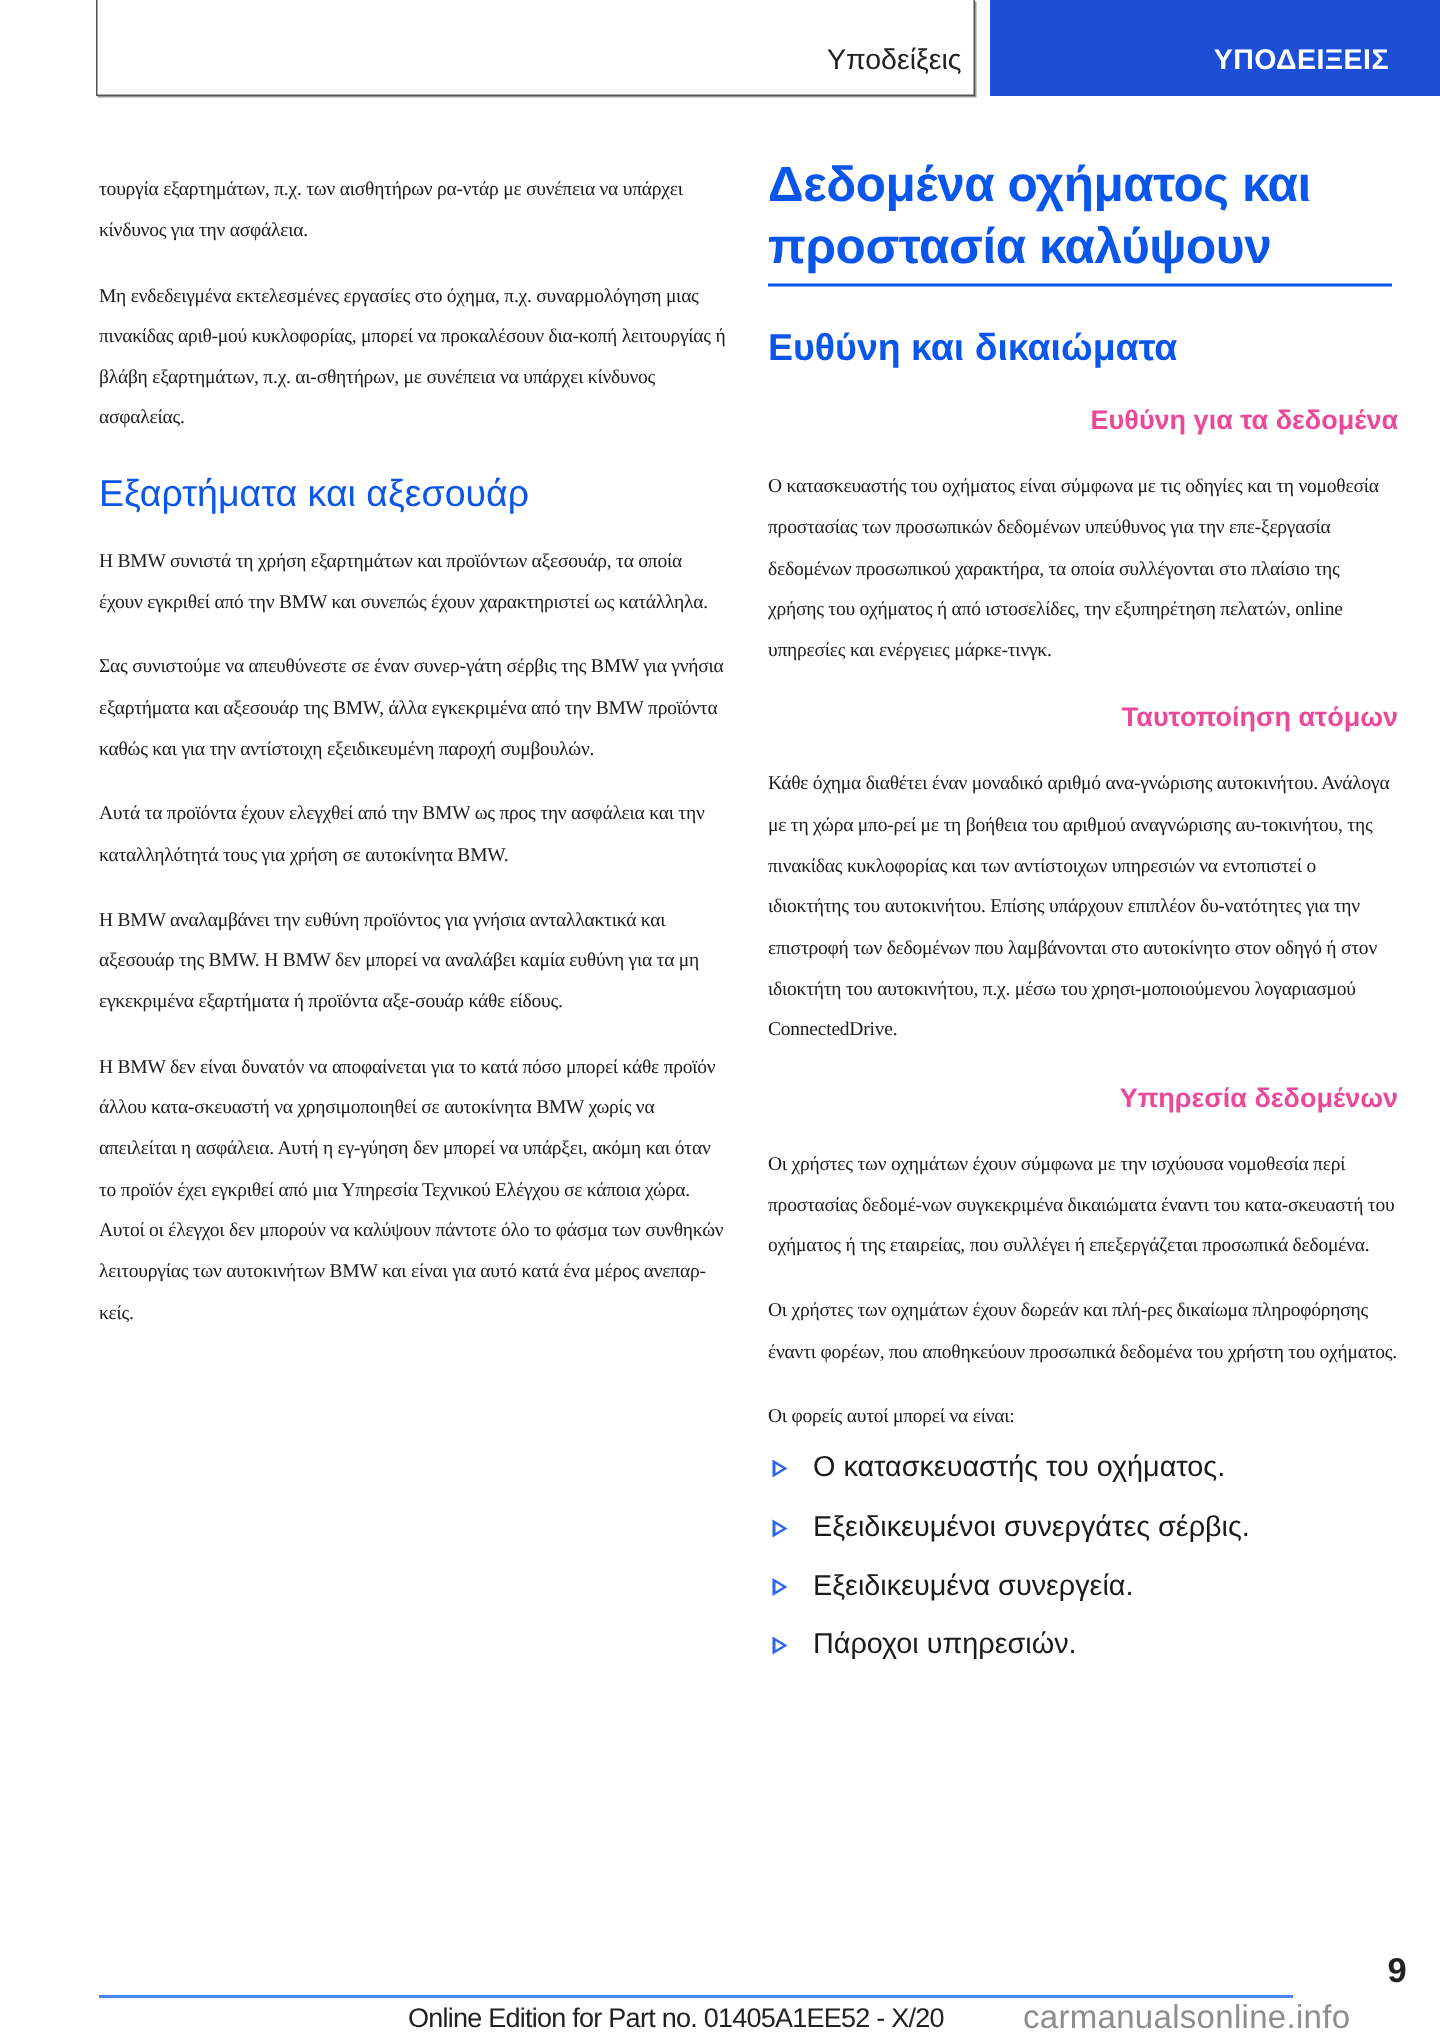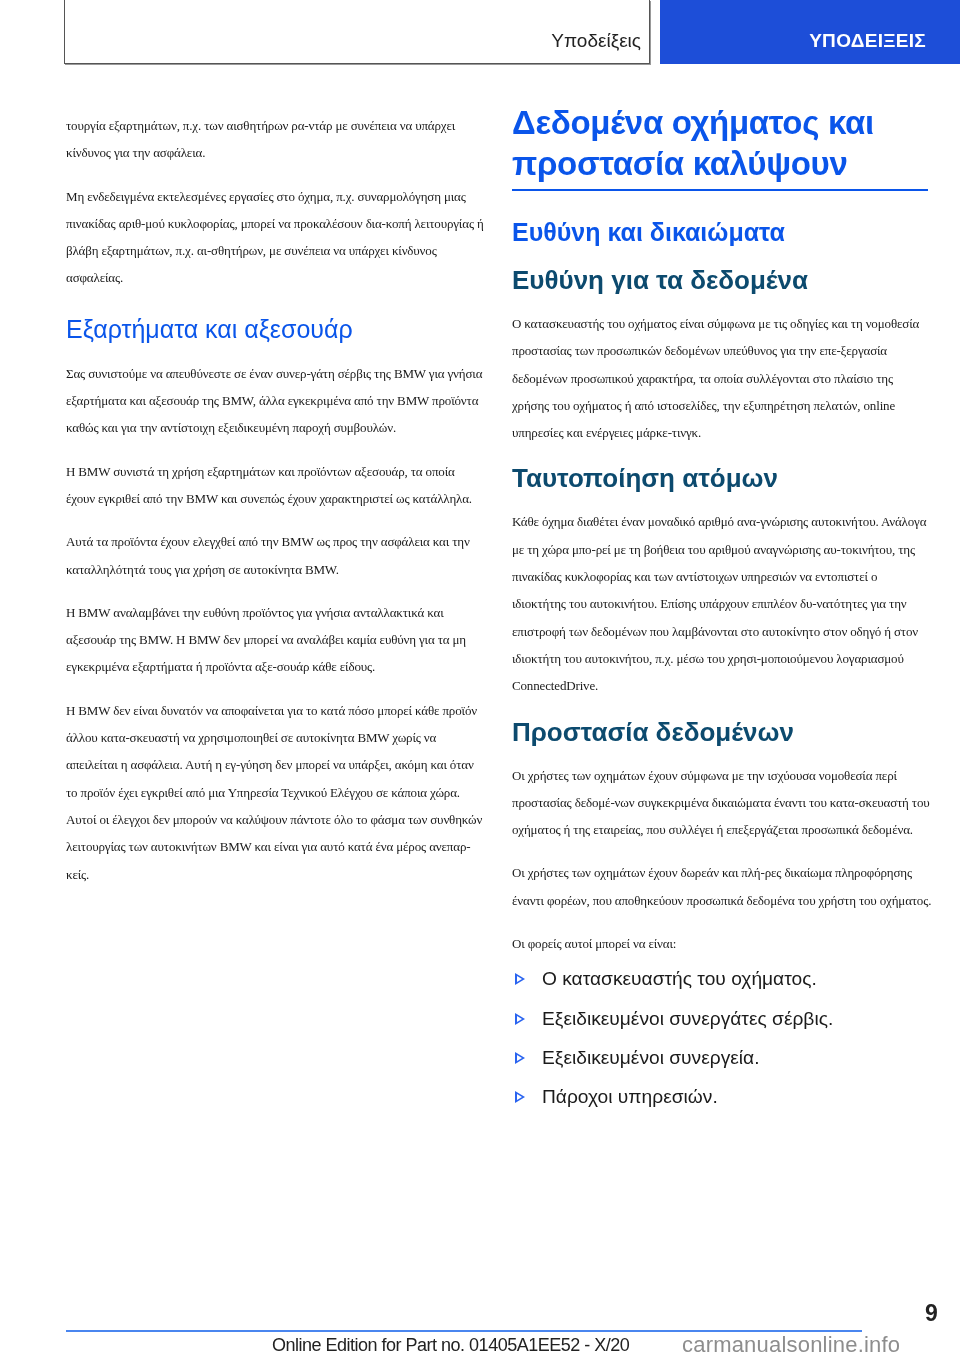--- a/index.html
+++ b/index.html
@@ -16,21 +16,21 @@
   .col { position: absolute; top: 96px; }
   .col-left { left: 66px; width: 420px; }
   .col-right { left: 512px; width: 420px; }
 
   p { margin: 16px 0 8px 0; font-size: 13px; line-height: 27.3px; color: #1b1b1b; letter-spacing: -0.15px; font-family: Liberation Serif, serif; }
 
   .h2-left { font-size: 25px; font-weight: normal; color: #0a55ea; margin: 22px 0 3px 0; line-height: 30px; }
   .h1 { font-size: 33px; font-weight: bold; color: #0a55ea; line-height: 41px; margin: 6px 0 0 0; letter-spacing: -0.3px; }
   .h1-rule { height: 2px; background: #0a55ea; width: 416px; margin: 5px 0 0 0; }
   .h2 { font-size: 25px; font-weight: bold; color: #0a55ea; margin: 25px 0 0 0; line-height: 32px; }
-  .h3 { font-size: 26px; font-weight: bold; color: #0c4a6e; margin: 18px 0 3px 0; line-height: 28px; }
+  .h3 { font-size: 18px; font-weight: bold; color: #ec4899; margin: 18px 0 3px 0; line-height: 28px; text-align: right; }
 
   ul.bullets { list-style: none; margin: 4px 0 0 0; padding: 0; }
   ul.bullets li { position: relative; padding-left: 30px; font-size: 19.2px; line-height: 27.3px; margin-bottom: 12px; color: #1b1b1b; }
   ul.bullets li .tri { position: absolute; left: 3px; top: 8px; width: 0; height: 0;
                        border-top: 6px solid transparent; border-bottom: 6px solid transparent;
                        border-left: 10px solid #2a64f0; }
   ul.bullets li .tri::after { content: ""; position: absolute; left: -8px; top: -3px; width: 0; height: 0;
                        border-top: 3px solid transparent; border-bottom: 3px solid transparent;
                        border-left: 5px solid #fff; }
 
@@ -46,55 +46,55 @@
   <span class="hdr-left-text">Υποδείξεις</span>
 </div>
 <div class="hdr-right">
   <span class="hdr-right-text">ΥΠΟΔΕΙΞΕΙΣ</span>
 </div>
 
 <div class="col col-left">
   <p>τουργία εξαρτημάτων, π.χ. των αισθητήρων ρα-ντάρ με συνέπεια να υπάρχει κίνδυνος για την ασφάλεια.</p>
   <p>Μη ενδεδειγμένα εκτελεσμένες εργασίες στο όχημα, π.χ. συναρμολόγηση μιας πινακίδας αριθ-μού κυκλοφορίας, μπορεί να προκαλέσουν δια-κοπή λειτουργίας ή βλάβη εξαρτημάτων, π.χ. αι-σθητήρων, με συνέπεια να υπάρχει κίνδυνος ασφαλείας.</p>
   <div class="h2-left">Εξαρτήματα και αξεσουάρ</div>
+  <p>Η BMW συνιστά τη χρήση εξαρτημάτων και προϊόντων αξεσουάρ, τα οποία έχουν εγκριθεί από την BMW και συνεπώς έχουν χαρακτηριστεί ως κατάλληλα.</p>
   <p>Σας συνιστούμε να απευθύνεστε σε έναν συνερ-γάτη σέρβις της BMW για γνήσια εξαρτήματα και αξεσουάρ της BMW, άλλα εγκεκριμένα από την BMW προϊόντα καθώς και για την αντίστοιχη εξειδικευμένη παροχή συμβουλών.</p>
-  <p>Η BMW συνιστά τη χρήση εξαρτημάτων και προϊόντων αξεσουάρ, τα οποία έχουν εγκριθεί από την BMW και συνεπώς έχουν χαρακτηριστεί ως κατάλληλα.</p>
   <p>Αυτά τα προϊόντα έχουν ελεγχθεί από την BMW ως προς την ασφάλεια και την καταλληλότητά τους για χρήση σε αυτοκίνητα BMW.</p>
   <p>Η BMW αναλαμβάνει την ευθύνη προϊόντος για γνήσια ανταλλακτικά και αξεσουάρ της BMW. Η BMW δεν μπορεί να αναλάβει καμία ευθύνη για τα μη εγκεκριμένα εξαρτήματα ή προϊόντα αξε-σουάρ κάθε είδους.</p>
   <p>Η BMW δεν είναι δυνατόν να αποφαίνεται για το κατά πόσο μπορεί κάθε προϊόν άλλου κατα-σκευαστή να χρησιμοποιηθεί σε αυτοκίνητα BMW χωρίς να απειλείται η ασφάλεια. Αυτή η εγ-γύηση δεν μπορεί να υπάρξει, ακόμη και όταν το προϊόν έχει εγκριθεί από μια Υπηρεσία Τεχνικού Ελέγχου σε κάποια χώρα. Αυτοί οι έλεγχοι δεν μπορούν να καλύψουν πάντοτε όλο το φάσμα των συνθηκών λειτουργίας των αυτοκινήτων BMW και είναι για αυτό κατά ένα μέρος ανεπαρ-κείς.</p>
 </div>
 
 <div class="col col-right">
   <div class="h1">Δεδομένα οχήματος και προστασία καλύψουν</div>
   <div class="h1-rule"></div>
   <div class="h2">Ευθύνη και δικαιώματα</div>
 
   <div class="h3">Ευθύνη για τα δεδομένα</div>
   <p>Ο κατασκευαστής του οχήματος είναι σύμφωνα με τις οδηγίες και τη νομοθεσία προστασίας των προσωπικών δεδομένων υπεύθυνος για την επε-ξεργασία δεδομένων προσωπικού χαρακτήρα, τα οποία συλλέγονται στο πλαίσιο της χρήσης του οχήματος ή από ιστοσελίδες, την εξυπηρέτηση πελατών, online υπηρεσίες και ενέργειες μάρκε-τινγκ.</p>
 
   <div class="h3">Ταυτοποίηση ατόμων</div>
   <p>Κάθε όχημα διαθέτει έναν μοναδικό αριθμό ανα-γνώρισης αυτοκινήτου. Ανάλογα με τη χώρα μπο-ρεί με τη βοήθεια του αριθμού αναγνώρισης αυ-τοκινήτου, της πινακίδας κυκλοφορίας και των αντίστοιχων υπηρεσιών να εντοπιστεί ο ιδιοκτήτης του αυτοκινήτου. Επίσης υπάρχουν επιπλέον δυ-νατότητες για την επιστροφή των δεδομένων που λαμβάνονται στο αυτοκίνητο στον οδηγό ή στον ιδιοκτήτη του αυτοκινήτου, π.χ. μέσω του χρησι-μοποιούμενου λογαριασμού ConnectedDrive.</p>
 
-  <div class="h3">Προστασία δεδομένων</div>
+  <div class="h3">Υπηρεσία δεδομένων</div>
   <p>Οι χρήστες των οχημάτων έχουν σύμφωνα με την ισχύουσα νομοθεσία περί προστασίας δεδομέ-νων συγκεκριμένα δικαιώματα έναντι του κατα-σκευαστή του οχήματος ή της εταιρείας, που συλλέγει ή επεξεργάζεται προσωπικά δεδομένα.</p>
   <p>Οι χρήστες των οχημάτων έχουν δωρεάν και πλή-ρες δικαίωμα πληροφόρησης έναντι φορέων, που αποθηκεύουν προσωπικά δεδομένα του χρήστη του οχήματος.</p>
   <p>Οι φορείς αυτοί μπορεί να είναι:</p>
 
   <ul class="bullets">
     <li>
       <span class="tri"></span>
       <span>Ο κατασκευαστής του οχήματος.</span>
     </li>
     <li>
       <span class="tri"></span>
       <span>Εξειδικευμένοι συνεργάτες σέρβις.</span>
     </li>
     <li>
       <span class="tri"></span>
-      <span>Εξειδικευμένοι συνεργεία.</span>
+      <span>Εξειδικευμένα συνεργεία.</span>
     </li>
     <li>
       <span class="tri"></span>
       <span>Πάροχοι υπηρεσιών.</span>
     </li>
   </ul>
 </div>
 
 <div class="page-num">9</div>
 <div class="footer-rule"></div>

